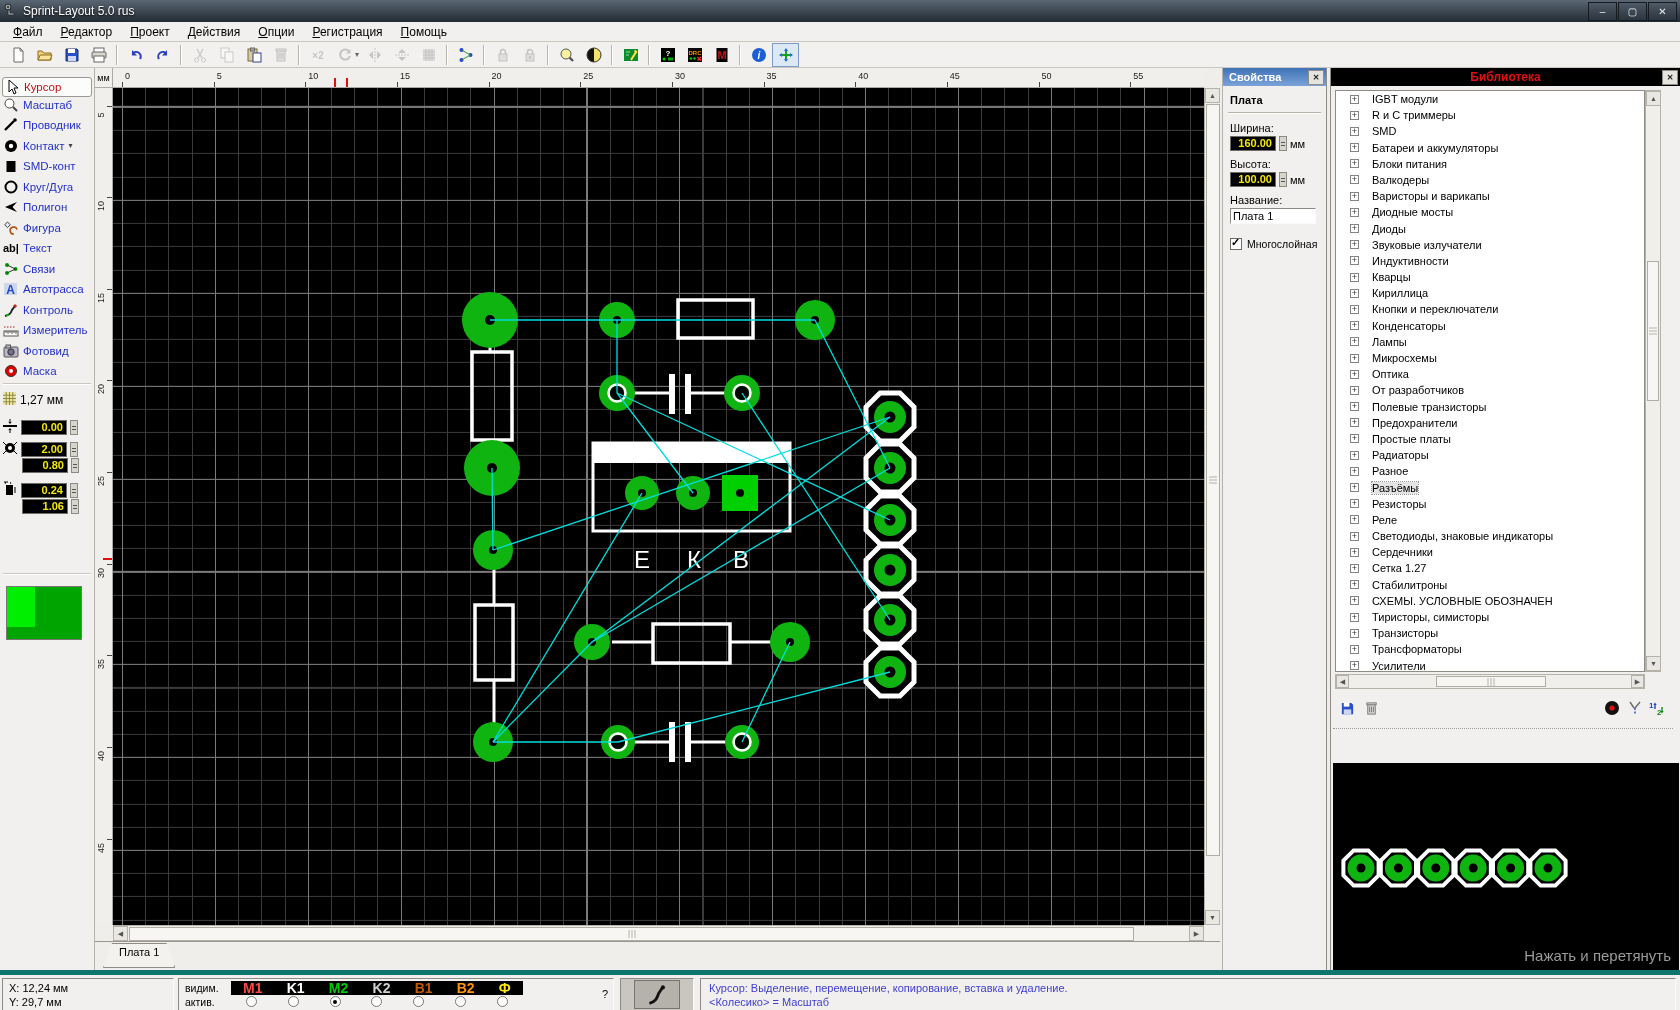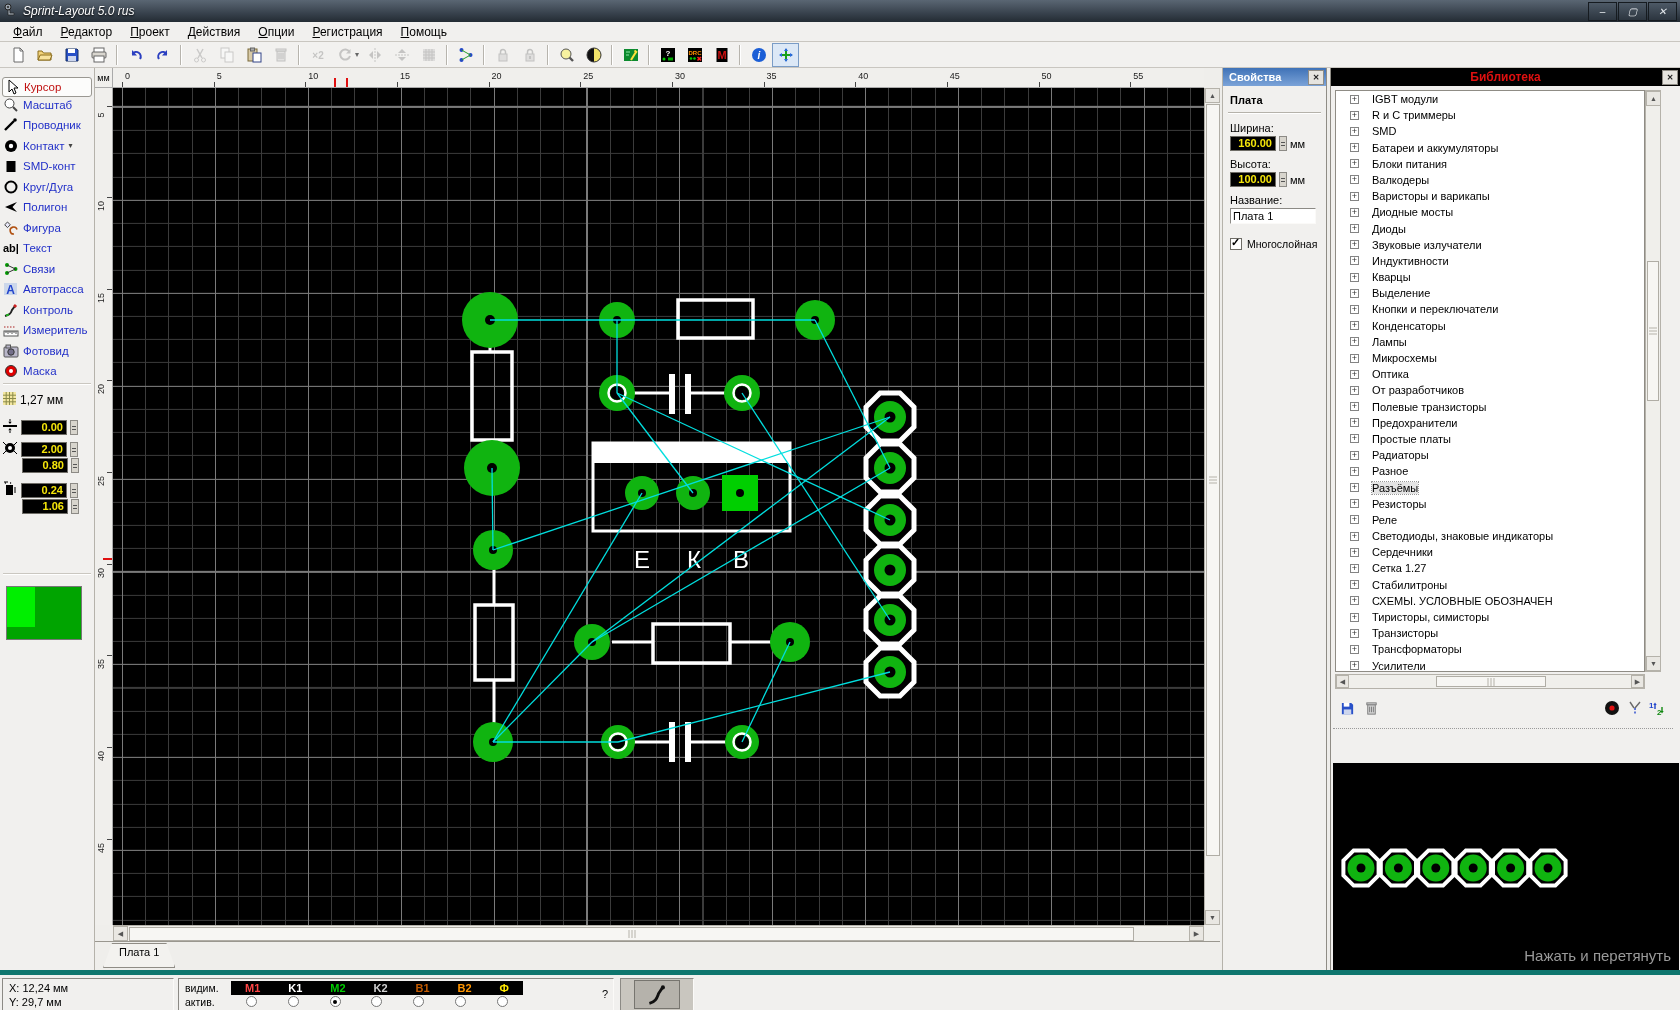--- a/index.html
+++ b/index.html
@@ -1,20 +1,20 @@
 <!DOCTYPE html>
 <html><head>
 <meta charset="utf-8">
 <style>
   html,body{margin:0;padding:0;background:#444;}
   #app{position:relative;width:1680px;height:1010px;background:#eeedea;overflow:hidden;
        font-family:"Liberation Sans",sans-serif;font-size:12px;color:#000;}
   
   #titlebar{position:absolute;left:0;top:0;width:1680px;height:22px;
-    background:linear-gradient(#5a6673,#38424d 60%,#232b33);display:flex;align-items:center;color:#fff;font-style:italic;}
+    background:linear-gradient(#5a6673,#38424d 60%,#232b33);display:flex;align-items:center;color:#fff;}
   #titlebar .appicon{margin:0 5px 0 4px;}
   #titlebar .title{font-size:12px;text-shadow:0 1px 2px #000;}
   #wincontrols{position:absolute;right:3px;top:2px;display:flex;gap:1px;}
   .winbtn{width:27px;height:17px;background:linear-gradient(#4d5966,#2c353f);border:1px solid #161b20;
     color:#e8ecf0;font-size:10px;display:flex;align-items:center;justify-content:center;}
   .winbtn.min::before{content:"–";} .winbtn.max::before{content:"▢";} .winbtn.close::before{content:"✕";}
   
   #menubar{position:absolute;left:0;top:22px;width:1680px;height:20px;background:#f1f0ee;
     border-bottom:1px solid #c9c6c0;display:flex;align-items:center;padding-left:4px;box-sizing:border-box;}
   .menuitem{padding:18px 9px;cursor:default;}
@@ -117,21 +117,21 @@
   #preview{position:absolute;left:2px;top:695px;width:346px;height:207px;background:#000;}
   #previewhint{position:absolute;right:8px;bottom:6px;color:#9a9a9a;font-size:15px;}
   
   #statusbar{position:absolute;left:0;top:970px;width:1680px;height:40px;background:#f1f0ee;border-top:5px solid #0f766e;}
   .sbox{position:absolute;top:3px;height:33px;background:#f1f0ee;border:1px solid;border-color:#8c8a85 #fbfaf8 #fbfaf8 #8c8a85;box-sizing:border-box;font-size:11px;}
   #sb1{left:2px;width:172px;padding:2px 6px;}
   #sb1 .row{display:flex;justify-content:space-between;line-height:14px;}
   #sb2{left:178px;width:436px;}
   #sb2 .lblcol{position:absolute;left:6px;top:2px;line-height:14px;font-size:10.5px;}
   #chips{position:absolute;left:52px;top:2px;width:292px;height:14px;background:#000;display:flex;align-items:center;justify-content:space-around;}
-  #chips span{font-weight:bold;font-size:11px;}
+  #chips span{font-weight:bold;font-size:14px;}
   #radios{position:absolute;left:52px;top:17px;width:292px;display:flex;justify-content:space-around;}
   .radio{width:11px;height:11px;border-radius:50%;background:#fff;border:1px solid #777;box-sizing:border-box;position:relative;}
   .radio.on::after{content:"";position:absolute;left:2.5px;top:2.5px;width:4px;height:4px;border-radius:50%;background:#000;}
   #sbq{position:absolute;right:5px;top:9px;font-size:11px;}
   #sb3{left:620px;width:74px;display:flex;align-items:center;justify-content:center;background:#c9c6bf;}
   #sb3 .pbox{width:44px;height:27px;background:#b5b2ab;border:1px solid #77756f;display:flex;align-items:center;justify-content:center;}
   #sb4{left:700px;width:976px;padding:2px 8px;color:#4040cf;line-height:14px;}
 </style>
 </head>
 <body>
@@ -777,21 +777,21 @@
         <div class="titem"><span class="plus">+</span><span class="lab">SMD</span></div>
         <div class="titem"><span class="plus">+</span><span class="lab">Батареи и аккумуляторы</span></div>
         <div class="titem"><span class="plus">+</span><span class="lab">Блоки питания</span></div>
         <div class="titem"><span class="plus">+</span><span class="lab">Валкодеры</span></div>
         <div class="titem"><span class="plus">+</span><span class="lab">Варисторы и варикапы</span></div>
         <div class="titem"><span class="plus">+</span><span class="lab">Диодные мосты</span></div>
         <div class="titem"><span class="plus">+</span><span class="lab">Диоды</span></div>
         <div class="titem"><span class="plus">+</span><span class="lab">Звуковые излучатели</span></div>
         <div class="titem"><span class="plus">+</span><span class="lab">Индуктивности</span></div>
         <div class="titem"><span class="plus">+</span><span class="lab">Кварцы</span></div>
-        <div class="titem"><span class="plus">+</span><span class="lab">Выделение</span></div>
+        <div class="titem"><span class="plus">+</span><span class="lab">Кириллица</span></div>
         <div class="titem"><span class="plus">+</span><span class="lab">Кнопки и переключатели</span></div>
         <div class="titem"><span class="plus">+</span><span class="lab">Конденсаторы</span></div>
         <div class="titem"><span class="plus">+</span><span class="lab">Лампы</span></div>
         <div class="titem"><span class="plus">+</span><span class="lab">Микросхемы</span></div>
         <div class="titem"><span class="plus">+</span><span class="lab">Оптика</span></div>
         <div class="titem"><span class="plus">+</span><span class="lab">От разработчиков</span></div>
         <div class="titem"><span class="plus">+</span><span class="lab">Полевые транзисторы</span></div>
         <div class="titem"><span class="plus">+</span><span class="lab">Предохранители</span></div>
         <div class="titem"><span class="plus">+</span><span class="lab">Простые платы</span></div>
         <div class="titem"><span class="plus">+</span><span class="lab">Радиаторы</span></div>
@@ -930,15 +930,19 @@
     <div id="sbq">?</div>
   </div>
   <div id="sb3" class="sbox">
     <span class="pbox">
       <svg width="24" height="22" viewBox="0 0 26 26">
             <path d="M4 23c8-2 9-7 11-12l4-6" stroke="#111" stroke-width="3.4" fill="none"></path>
             <circle cx="20" cy="4" r="2.4" fill="#111"></circle>
           </svg>
     </span>
   </div>
+  <div id="sb4" class="sbox">
+    <div>Курсор: Выделение, перемещение, копирование, вставка и удаление.</div>
+    <div>&lt;Колесико&gt; = Масштаб</div>
+  </div>
 </div>
 
 </div>
 
 </body></html>

